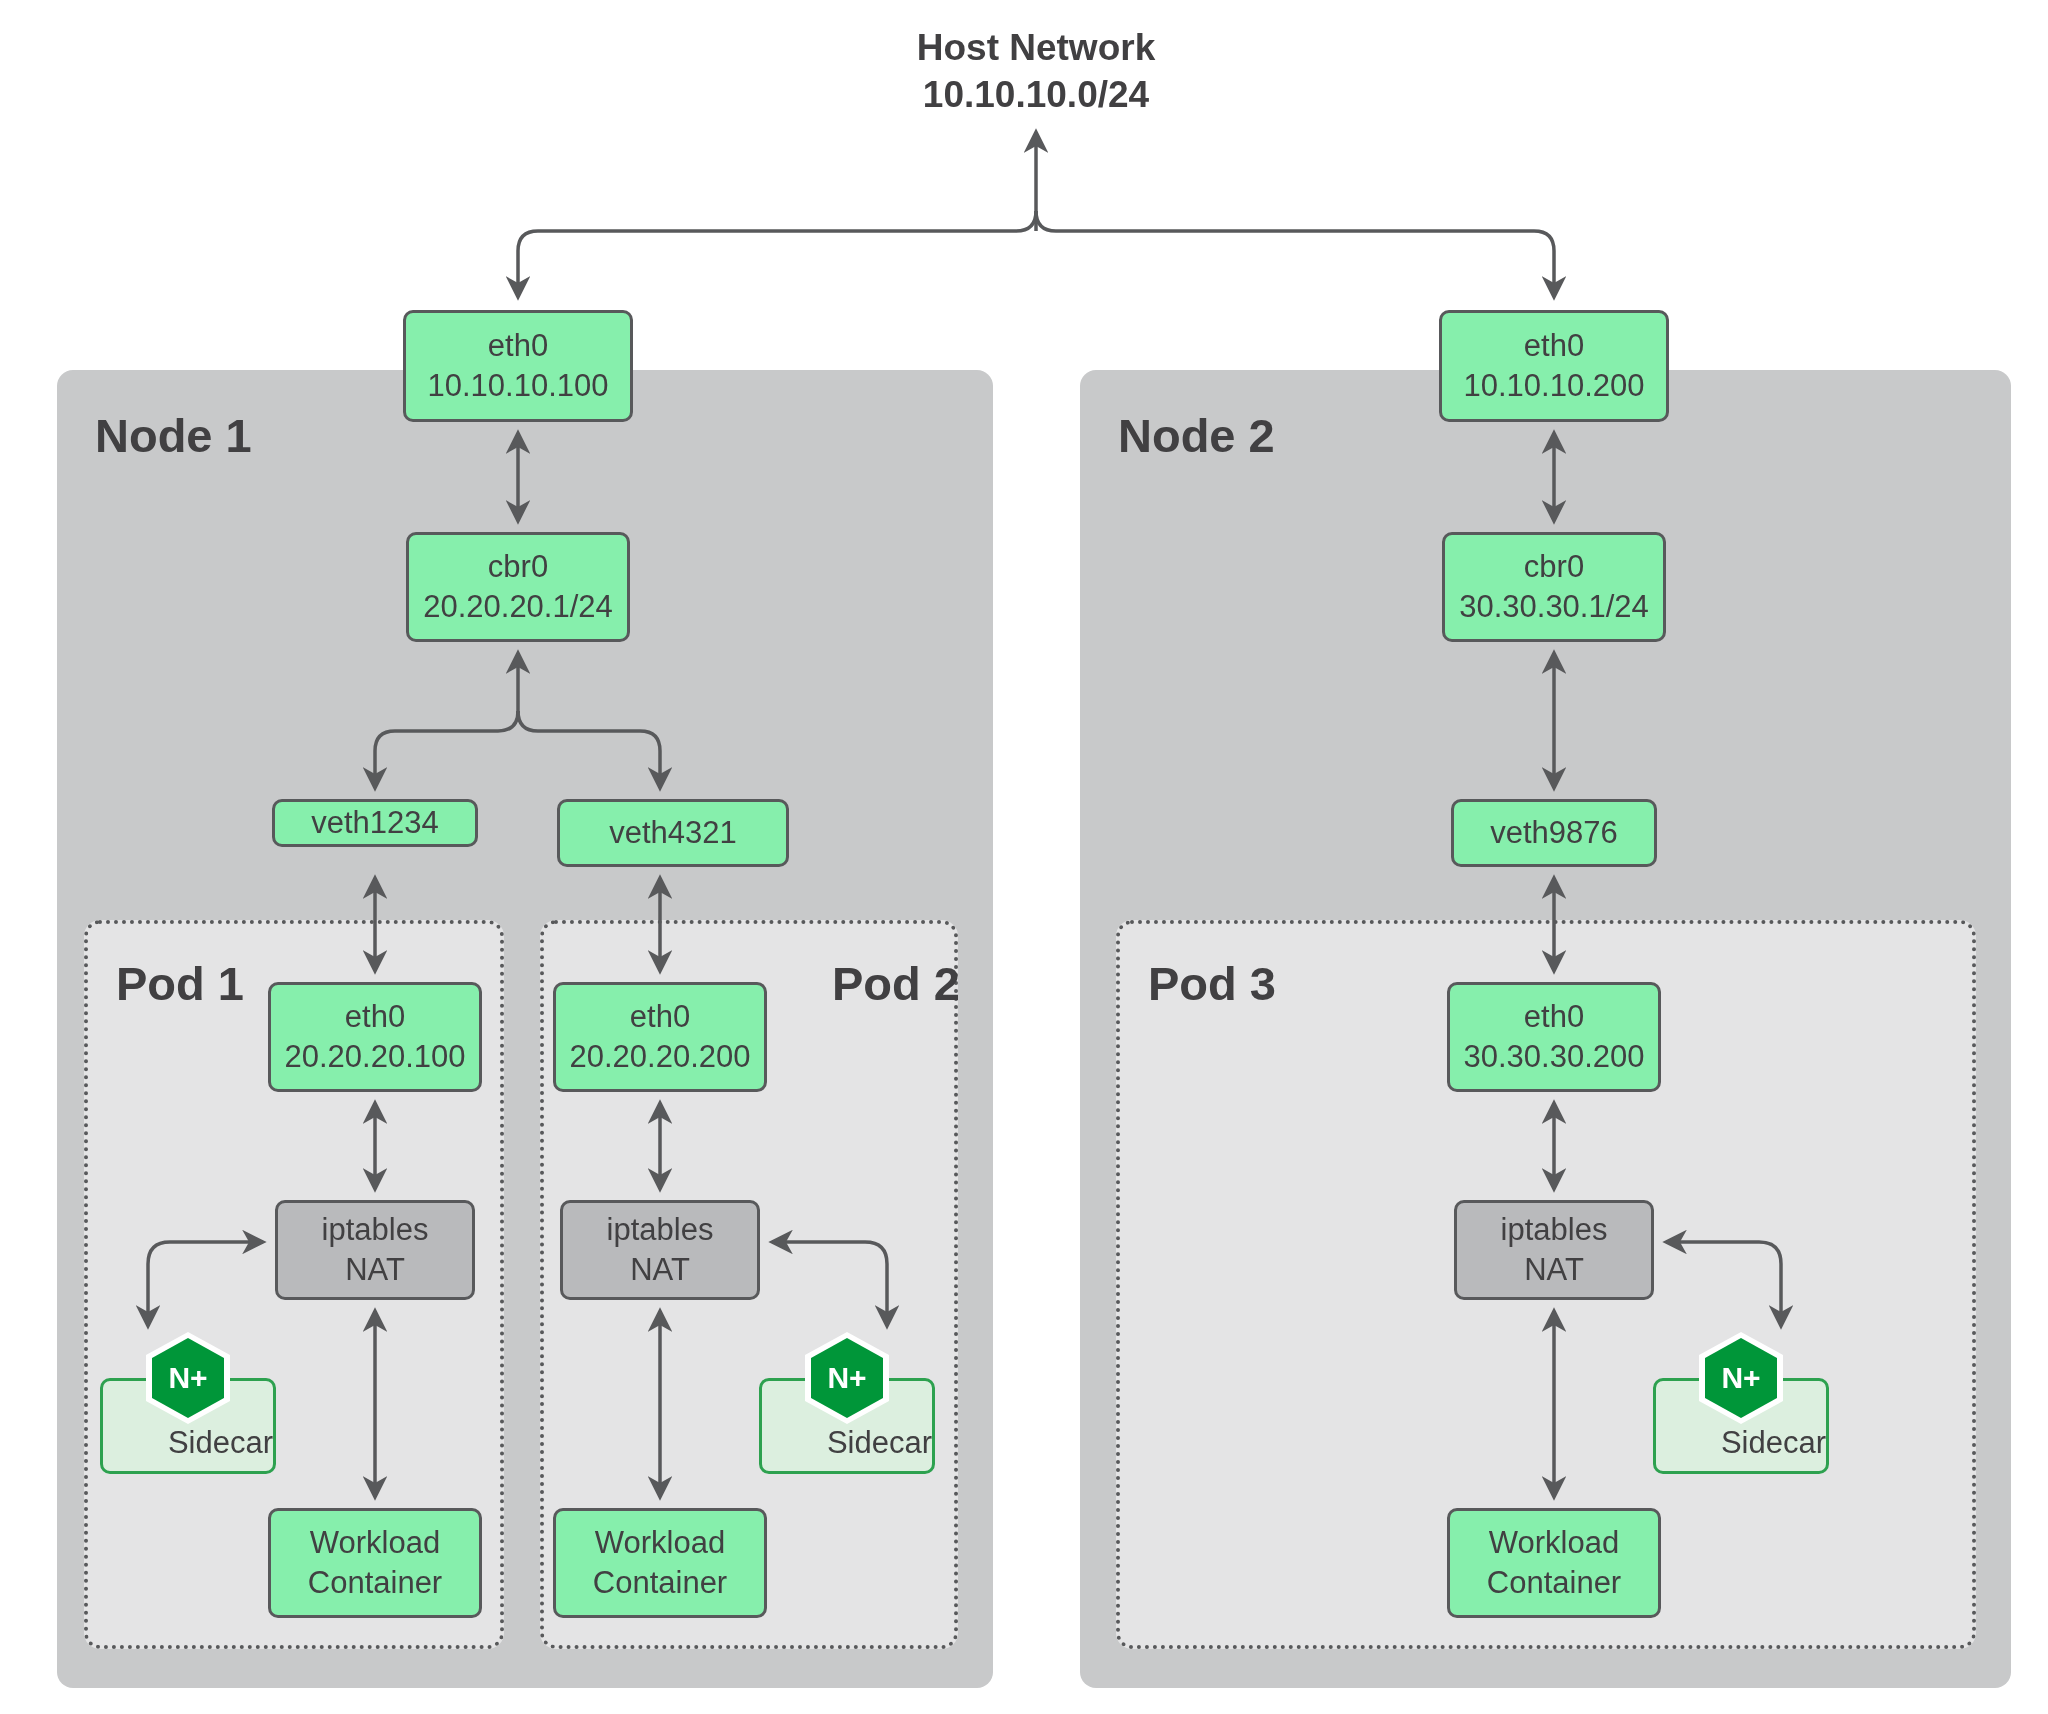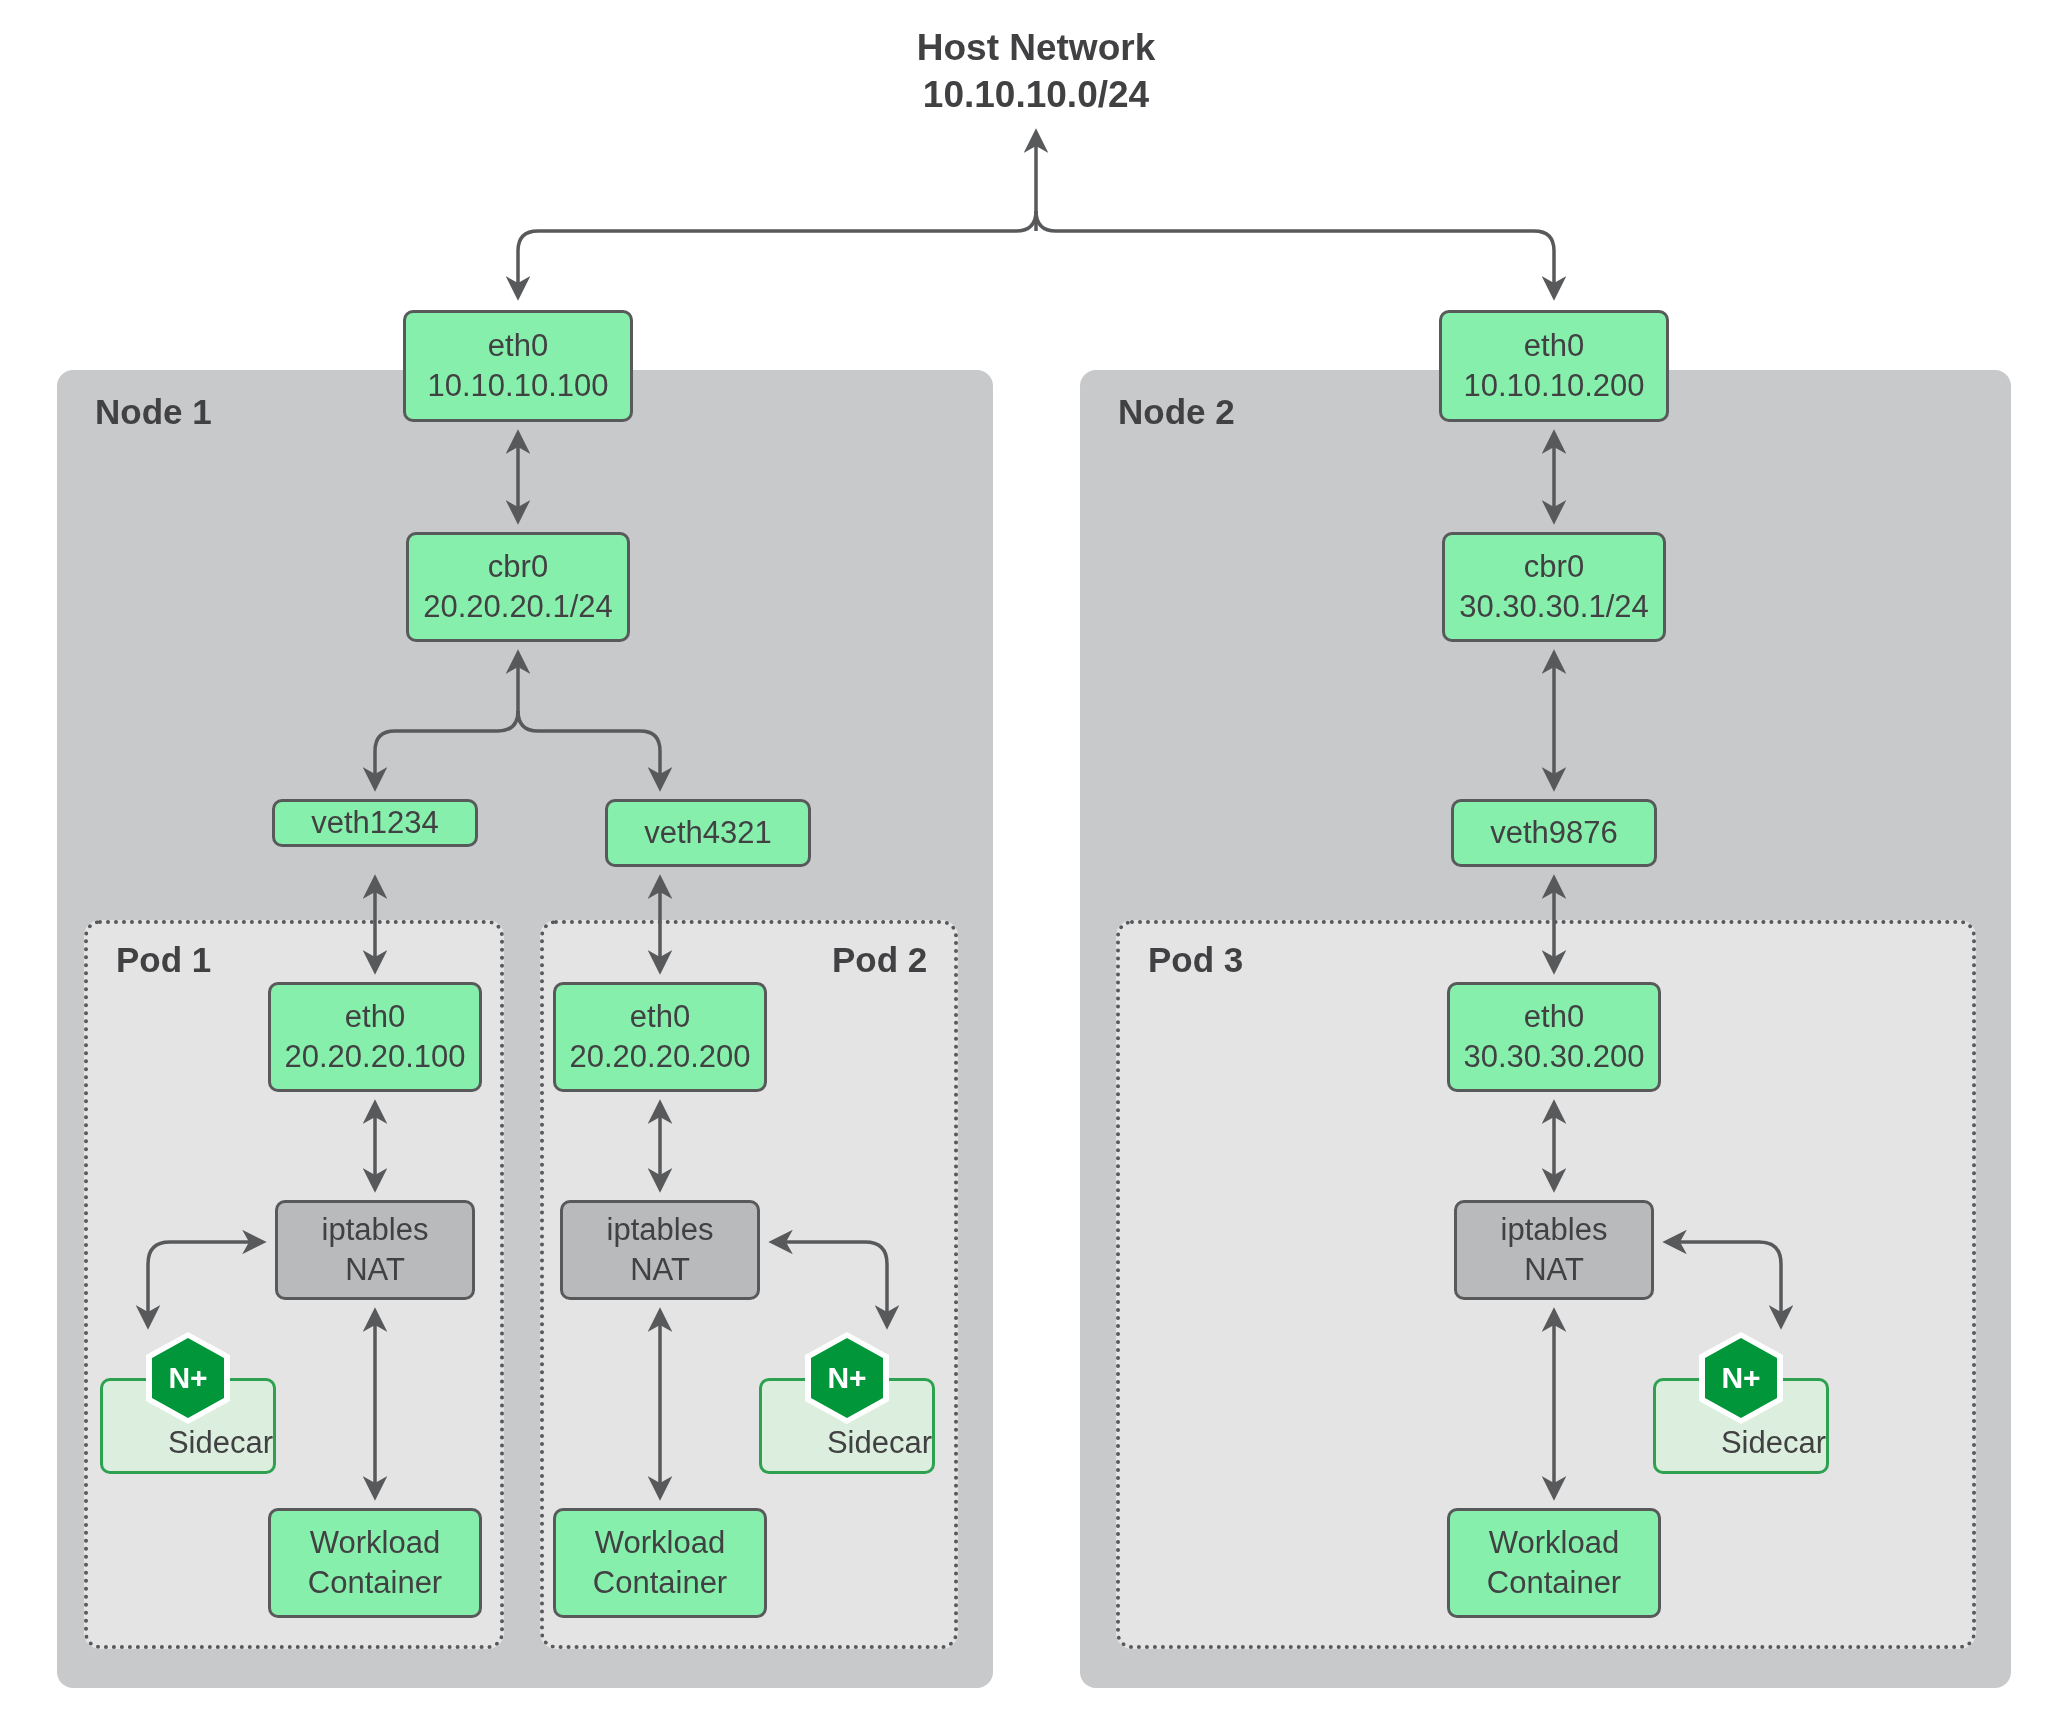--- a/index.html
+++ b/index.html
@@ -31,22 +31,23 @@
   }
   .pod {
     position: absolute;
     background: var(--pod-bg, #e4e4e5);
     border: 4px dotted var(--line, #58595b);
     border-radius: 16px;
   }
   .zone-label {
     position: absolute;
     font-weight: bold;
-    font-size: 35px;
+    font-size: 47px;
     white-space: nowrap;
+    margin-top: 16px;
   }
   .box {
     position: absolute;
     background: #86efac;
     border: 3px solid var(--line, #58595b);
     border-radius: 10px;
     display: flex;
     flex-direction: column;
     align-items: center;
     justify-content: center;
@@ -124,21 +125,21 @@
     <span>eth0</span>
     <span>10.10.10.100</span>
   </div>
   <div class="box" style="left:406px; top:532px; width:224px; height:110px;">
     <span>cbr0</span>
     <span>20.20.20.1/24</span>
   </div>
   <div class="box" style="left:272px; top:799px; width:206px; height:48px;">
     <span>veth1234</span>
   </div>
-  <div class="box" style="left:557px; top:799px; width:206px; height:68px;margin-left:48px;">
+  <div class="box" style="left:557px; top:799px; width:232px; height:68px;">
     <span>veth4321</span>
   </div>
 
   <div class="box" style="left:1439px; top:310px; width:230px; height:112px;">
     <span>eth0</span>
     <span>10.10.10.200</span>
   </div>
   <div class="box" style="left:1442px; top:532px; width:224px; height:110px;">
     <span>cbr0</span>
     <span>30.30.30.1/24</span>

